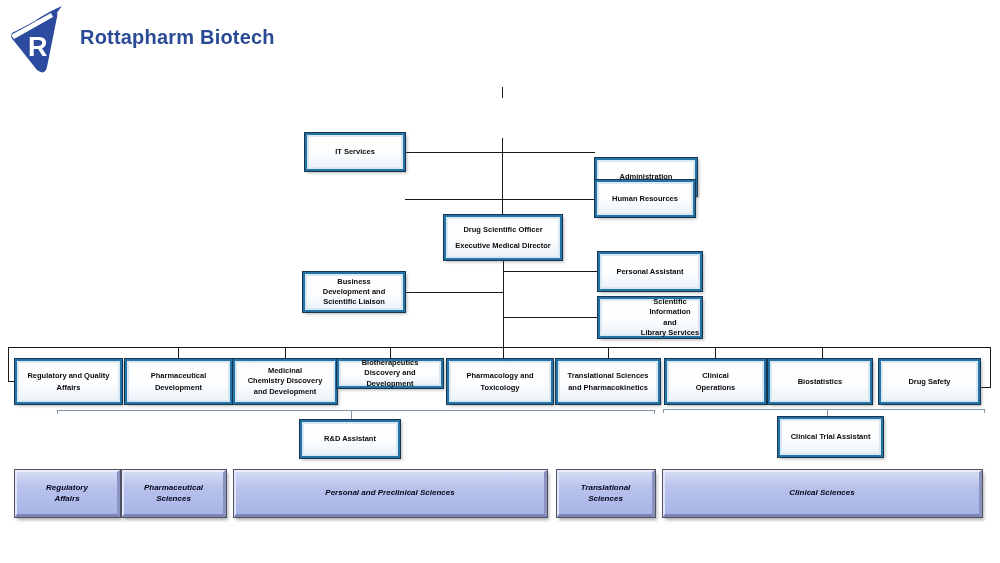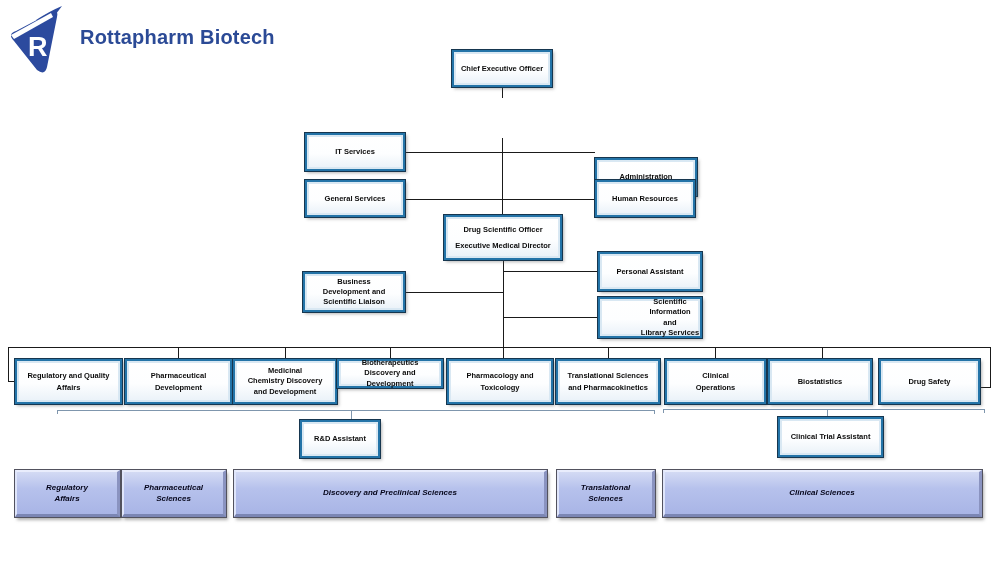--- a/index.html
+++ b/index.html
@@ -89,24 +89,22 @@
 
   <div class="bracket" style="left:57px; top:410px; width:598px;"></div>
   <div class="bracket-t" style="left:57px; top:410px; height:4px;"></div>
   <div class="bracket-t" style="left:654px; top:410px; height:4px;"></div>
   <div class="bracket-t" style="left:351px; top:410px; height:9px;"></div>
   <div class="bracket" style="left:663px; top:409px; width:322px;"></div>
   <div class="bracket-t" style="left:663px; top:409px; height:4px;"></div>
   <div class="bracket-t" style="left:984px; top:409px; height:4px;"></div>
   <div class="bracket-t" style="left:827px; top:409px; height:8px;"></div>
 
-  <div class="obox" style="left:452px; top:50px; width:100px; height:37px;">Chief Executive Officer</div>
   <div class="obox" style="left:305px; top:133px; width:100px; height:38px;">IT Services</div>
   <div class="obox" style="left:595px; top:133px; width:102px; height:38px;margin-top:25px;">Administration</div>
-  <div class="obox" style="left:305px; top:180px; width:100px; height:37px;">General Services</div>
   <div class="obox" style="left:595px; top:180px; width:100px; height:37px;">Human Resources</div>
   <div class="obox two-sp" style="left:444px; top:215px; width:118px; height:45px;">Drug Scientific Officer
 Executive Medical Director</div>
   <div class="obox" style="left:598px; top:252px; width:104px; height:39px;">Personal Assistant</div>
   <div class="obox" style="left:598px; top:297px; width:104px; height:41px; line-height:1.35;padding-left:40px;">Scientific Information
 and
 Library Services</div>
   <div class="obox" style="left:303px; top:272px; width:102px; height:40px; line-height:1.35;">Business
 Development and
 Scientific Liaison</div>
@@ -123,25 +121,25 @@
 Development</div>
   <div class="obox" style="left:447px; top:359px; width:106px; height:45px;">Pharmacology and
 Toxicology</div>
   <div class="obox" style="left:556px; top:359px; width:104px; height:45px;">Translational Sciences
 and Pharmacokinetics</div>
   <div class="obox" style="left:665px; top:359px; width:101px; height:45px;">Clinical
 Operations</div>
   <div class="obox" style="left:879px; top:359px; width:101px; height:45px;">Drug Safety</div>
   <div class="obox" style="left:768px; top:359px; width:104px; height:45px;">Biostatistics</div>
 
-  <div class="obox" style="left:300px; top:420px; width:80px; height:38px;">R&amp;D Assistant</div>
+  <div class="obox" style="left:300px; top:420px; width:100px; height:38px;">R&amp;D Assistant</div>
   <div class="obox" style="left:778px; top:417px; width:105px; height:40px;">Clinical Trial Assistant</div>
 
   <div class="bband" style="left:15px; top:470px; width:105px;">Regulatory
 Affairs</div>
   <div class="bband" style="left:122px; top:470px; width:104px;">Pharmaceutical
 Sciences</div>
-  <div class="bband" style="left:234px; top:470px; width:313px;">Discovery and Preclinical Sciences</div>
+  <div class="bband" style="left:234px; top:470px; width:313px;">Personal and Preclinical Sciences</div>
   <div class="bband" style="left:557px; top:470px; width:98px;">Translational
 Sciences</div>
   <div class="bband" style="left:663px; top:470px; width:319px;">Clinical Sciences</div>
 
 </div>
 
 </body></html>

